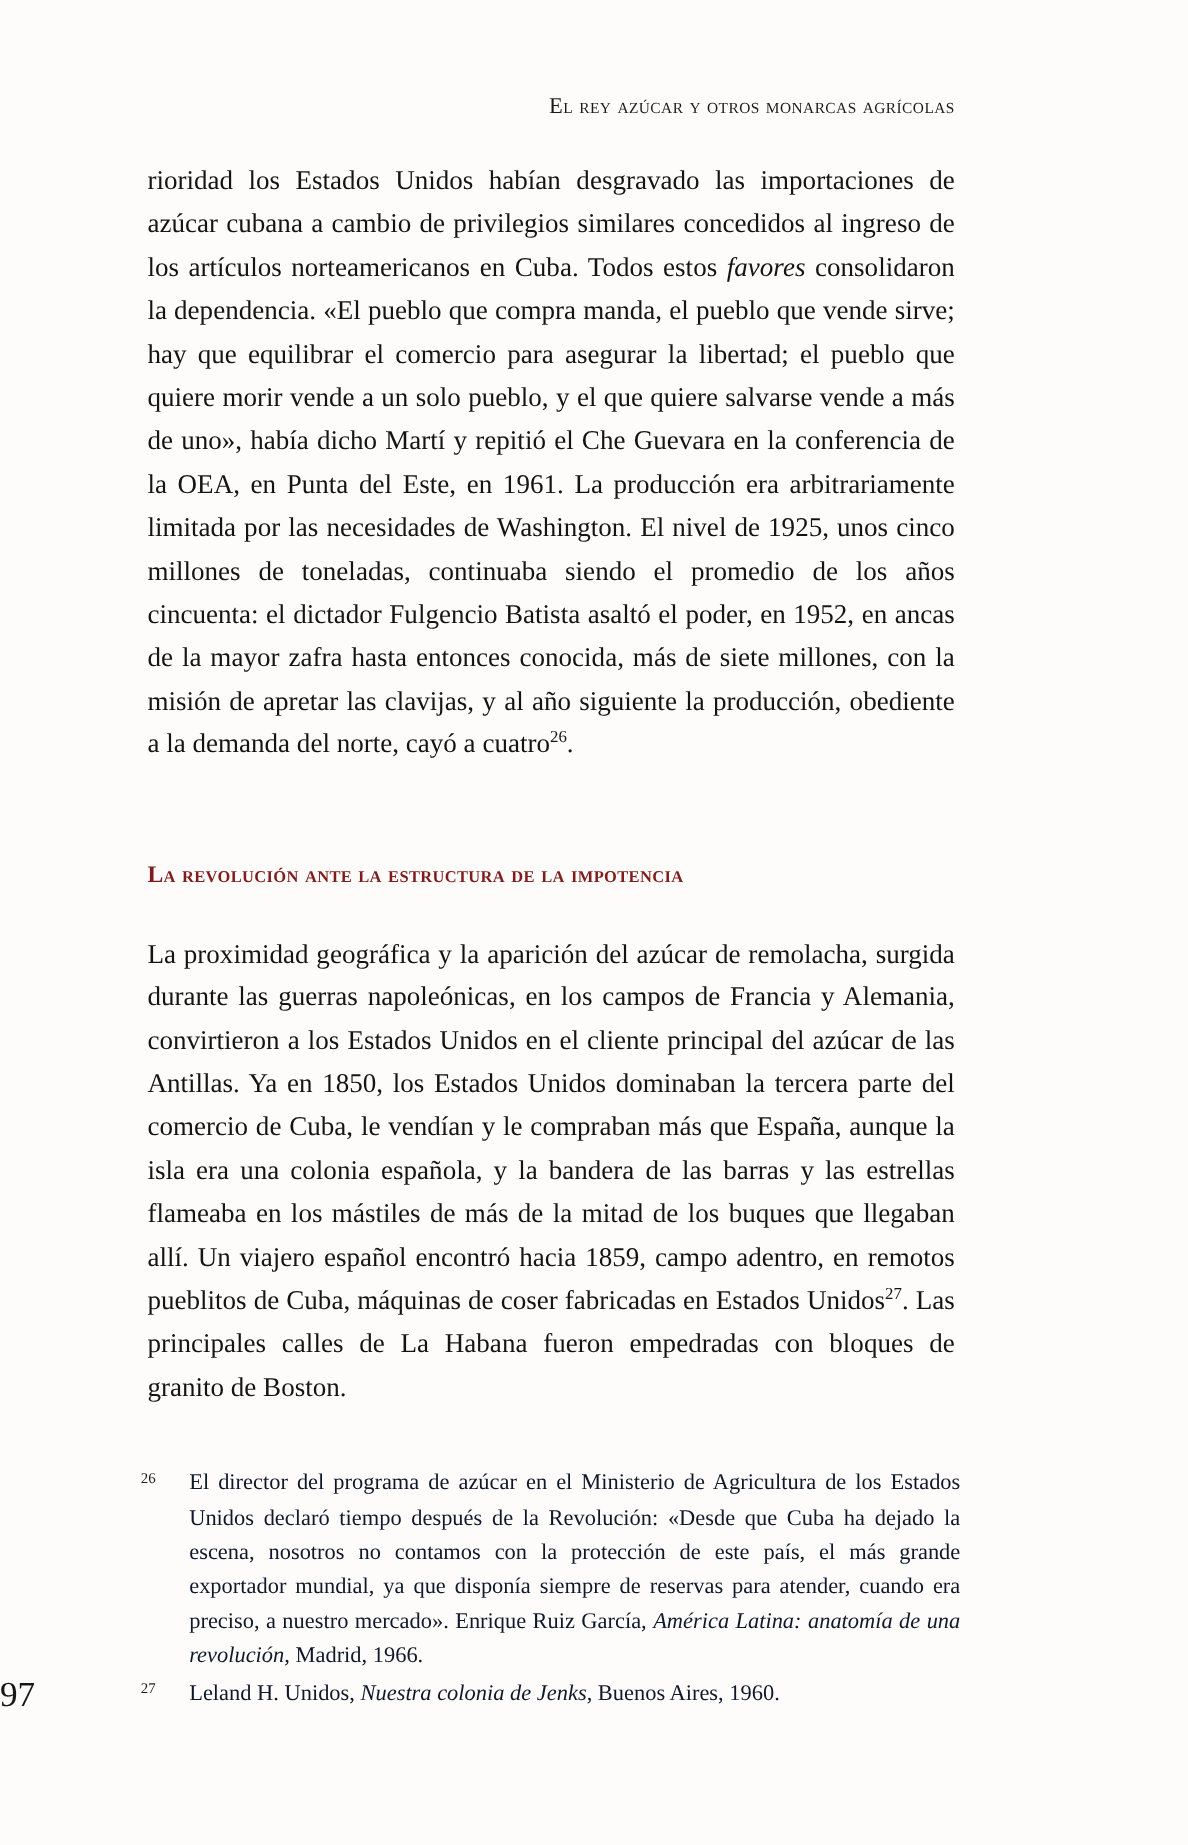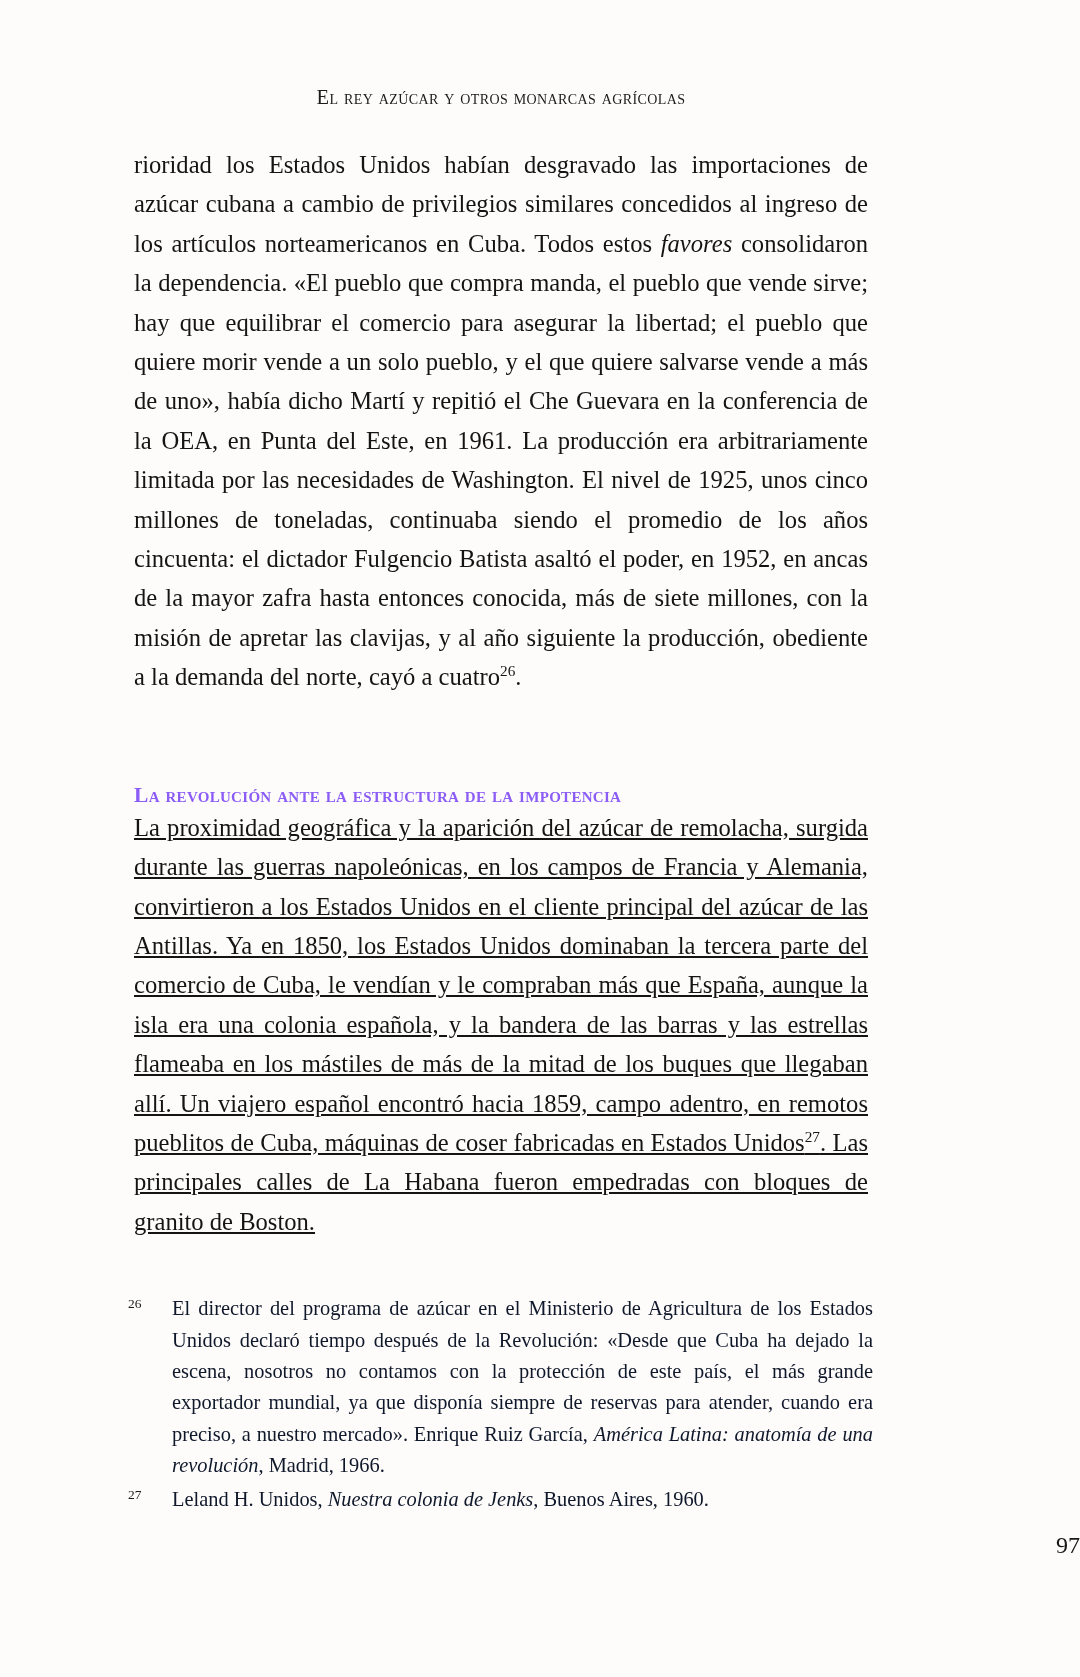--- a/index.html
+++ b/index.html
@@ -20,21 +20,21 @@
   .content {
     position: absolute;
     left: 134px;
     top: 0;
     width: 734px;
     height: 100%;
   }
 
   
   .running-head {
-    text-align: center;
+    text-align: right;
     font-size: 20.5px;
     letter-spacing: 0.4px;
     color: #1d1b19;
     margin-top: 86px;
     font-variant: small-caps;
     text-transform: lowercase;
   }
   .running-head .lead {
     font-variant: normal;
     text-transform: none;
@@ -71,28 +71,28 @@
   }
 
   
   .section-heading {
     font-size: 21.5px;
     letter-spacing: 0.3px;
     font-variant: small-caps;
     text-transform: lowercase;
     margin-top: 86px;
     margin-bottom: 0;
-    color: #8b5cf6;
+    color: #7f1d1d;
   }
   .section-heading .lead {
     font-variant: normal;
     text-transform: none;
   }
   .par-after-heading {
-    text-decoration: underline;
+    margin-top: 40px;
   }
 
   
   .footnotes {
     margin-top: 52px;
     width: 745px;
     margin-left: -6px;
   }
   .fn-row {
     display: flex;
@@ -114,22 +114,22 @@
     text-align: justify;
     color: #0f172a;
   }
 
   
   .folio {
     position: absolute;
     left: 0;
     right: 0;
     bottom: 118px;
-    text-align: right;
-    font-size: 24px;
+    text-align: left;
+    font-size: 32px;
     color: #191715;
   }
 </style>
 </head>
 <body>
 
 <div class="page">
   <div class="content">
 
     <div class="running-head"><span class="lead">E</span><span>L REY AZÚCAR Y OTROS MONARCAS AGRÍCOLAS</span></div>

